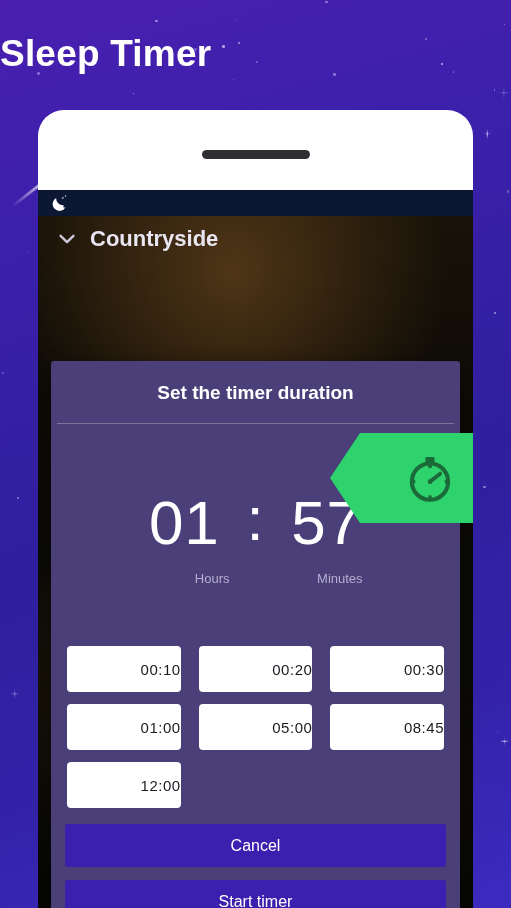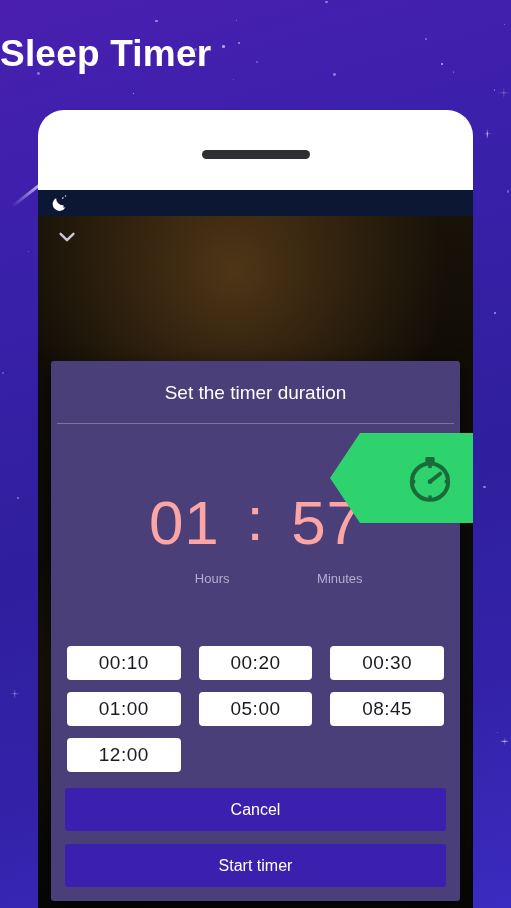--- a/index.html
+++ b/index.html
@@ -108,21 +108,21 @@
     background: #4a3f78;
     border-radius: 3px;
     box-shadow: 0 4px 18px rgba(0,0,0,.45);
     z-index: 12;
     padding-bottom: 14px;
   }
   .dialog-title {
     text-align: center;
     color: #ffffff;
     font-size: 19px;
-    font-weight: normal;
+    font-weight: bold;
     padding: 21px 10px 19px;
   }
   .dialog-divider {
     height: 1px; background: rgba(255,255,255,.28);
     margin: 0 6px;
   }
 
   
   .badge {
     position: absolute;
@@ -137,21 +137,21 @@
   .stopwatch-icon { width: 58px; height: 58px; display:block; }
 
   
   .time-wrap {
     position: relative;
     padding: 68px 0 0;
     text-align: center;
   }
   .time-digits {
     display: flex; align-items: baseline; justify-content: center;
-    color: #fca5a5;
+    color: #ffffff;
     font-size: 62px;
     font-weight: 400;
     letter-spacing: 1px;
     line-height: 1;
   }
   .time-seg { min-width: 96px; text-align: center; }
   .time-colon { padding: 0 14px; position: relative; top: -4px; }
   .time-labels {
     display: flex; justify-content: center;
     margin-top: 17px;
@@ -167,25 +167,26 @@
     display: grid;
     grid-template-columns: repeat(3, 1fr);
     gap: 12px 18px;
     padding: 60px 16px 0;
   }
   .preset-btn {
     background: #ffffff;
     color: #1b1b22;
     border: none;
     border-radius: 4px;
-    height: 34px;
+    height: 46px;
     font-family: "Liberation Sans", sans-serif;
-    font-size: 19px;
+    font-size: 15px;
     letter-spacing: .5px;
     cursor: pointer;
+    text-align: right;
   }
 
   
   .actions { padding: 16px 14px 0; }
   .action-btn {
     display: block; width: 100%;
     background: #3b1fae;
     color: #ffffff;
     border: none;
     border-radius: 3px;
@@ -249,20 +250,21 @@
     </div>
 
     <div class="photo">
       <div class="silhouette"></div>
     </div>
 
     <div class="scene-title-row">
       <svg class="chev-down" viewBox="0 0 24 24">
         <path d="M5 8.5 L12 15.5 L19 8.5" stroke="#e0dbef" stroke-width="2.6" fill="none" stroke-linecap="round" stroke-linejoin="round"></path>
       </svg>
+      <span>Countryside</span>
     </div>
 
     <div class="dialog">
 
       <div class="dialog-title">Set the timer duration</div>
       <div class="dialog-divider"></div>
 
       <div class="badge">
         <svg class="stopwatch-icon" viewBox="0 0 48 48">
           <circle cx="24" cy="27" r="15" fill="none" stroke="#1b6b3a" stroke-width="3.4"></circle>

